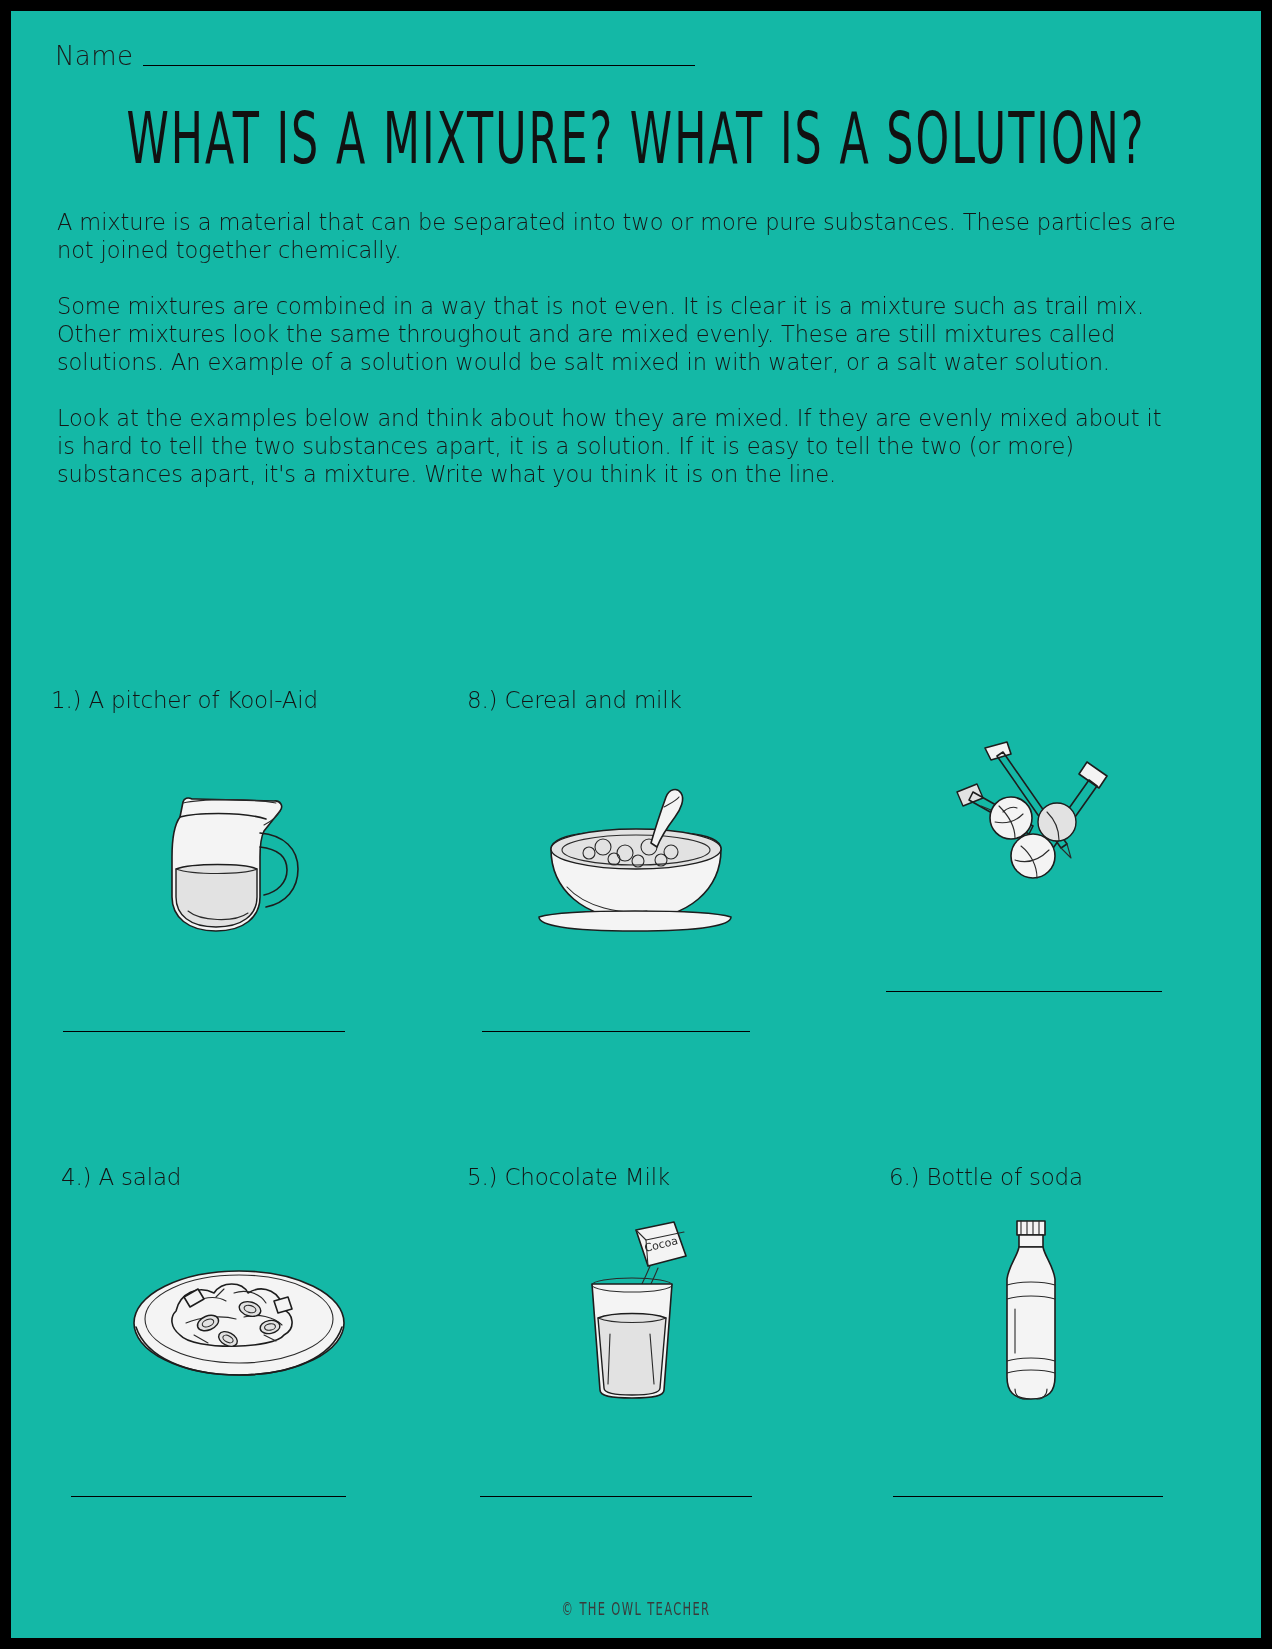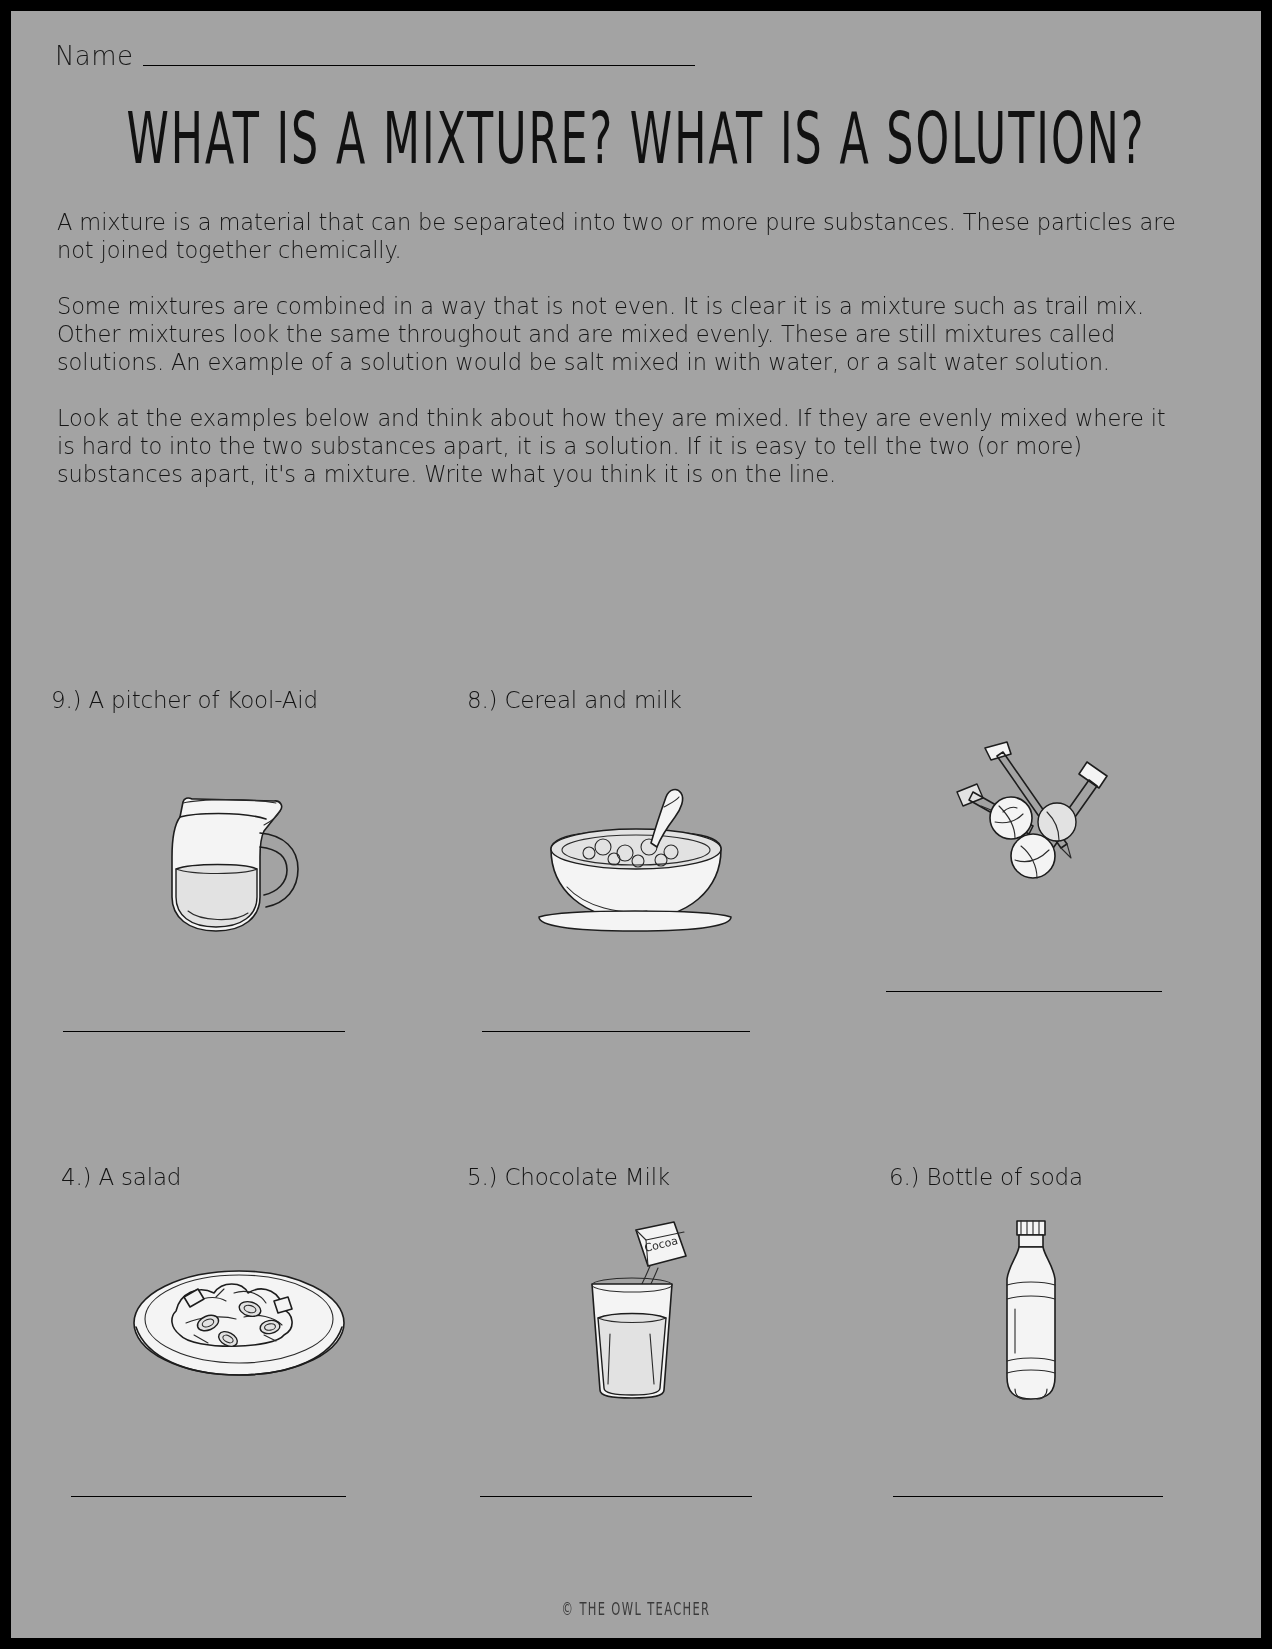--- a/index.html
+++ b/index.html
@@ -27,21 +27,21 @@
     height: 1649px;
     box-sizing: border-box;
     border: 11px solid #000000;
     pointer-events: none;
   }
   .inner {
     position: absolute;
     left: 11px; top: 11px;
     width: 1250px;
     height: 1627px;
-    background: #a3a3a3;
+    background: #14b8a6;
     box-sizing: border-box;
   }
   
   .name-row {
     position: absolute;
     left: 44px;
     top: 32px;
     display: flex;
     align-items: flex-end;
     width: 640px;
@@ -180,29 +180,29 @@
     <div class="name-row">
       <span class="name-label">Name</span>
       <span class="name-line"></span>
     </div>
 
     <div class="title">WHAT IS A MIXTURE? WHAT IS A SOLUTION?</div>
 
     <div class="body-copy">
       <p>A mixture is a material that can be separated into two or more pure substances. These particles are not joined together chemically.</p>
       <p>Some mixtures are combined in a way that is not even. It is clear it is a mixture such as trail mix. Other mixtures look the same throughout and are mixed evenly. These are still mixtures called solutions. An example of a solution would be salt mixed in with water, or a salt water solution.</p>
-      <p>Look at the examples below and think about how they are mixed. If they are evenly mixed where it is hard to into the two substances apart, it is a solution. If it is easy to tell the two (or more) substances apart, it's a mixture. Write what you think it is on the line.</p>
+      <p>Look at the examples below and think about how they are mixed. If they are evenly mixed about it is hard to tell the two substances apart, it is a solution. If it is easy to tell the two (or more) substances apart, it's a mixture. Write what you think it is on the line.</p>
     </div>
 
     <div class="grid">
 
       <div class="grid-row row1">
 
         <div class="cell c1">
-          <div class="cell-label">9.) A pitcher of Kool-Aid</div>
+          <div class="cell-label">1.) A pitcher of Kool-Aid</div>
           <div class="art">
             <svg width="190" height="185" viewBox="0 0 190 185">
               <path class="ink-fill-light" d="M48 34 C44 32 40 33 39 37 L36 52 C30 60 28 74 28 92 L28 132 C28 152 44 166 72 166 C100 166 116 152 116 132 L116 92 C116 80 117 72 120 66 L136 46 C140 41 136 35 130 36 L52 34 Z"></path>
               <path class="ink" d="M36 52 C50 48 96 46 122 54"></path>
               <path class="ink-thin" d="M39 38 C56 34 104 33 132 38"></path>
               <path class="ink-fill-mid" d="M32 104 C48 98 100 98 113 104 L113 132 C113 150 98 162 72 162 C46 162 32 150 32 132 Z"></path>
               <path class="ink-thin" d="M32 104 C48 110 100 110 113 104"></path>
               <path class="ink" d="M116 68 C140 70 154 84 154 104 C154 124 142 138 122 142"></path>
               <path class="ink" d="M116 82 C134 84 143 92 143 105 C143 118 133 127 120 130"></path>
               <path class="ink-thin" d="M120 60 C128 56 134 50 136 46"></path>

